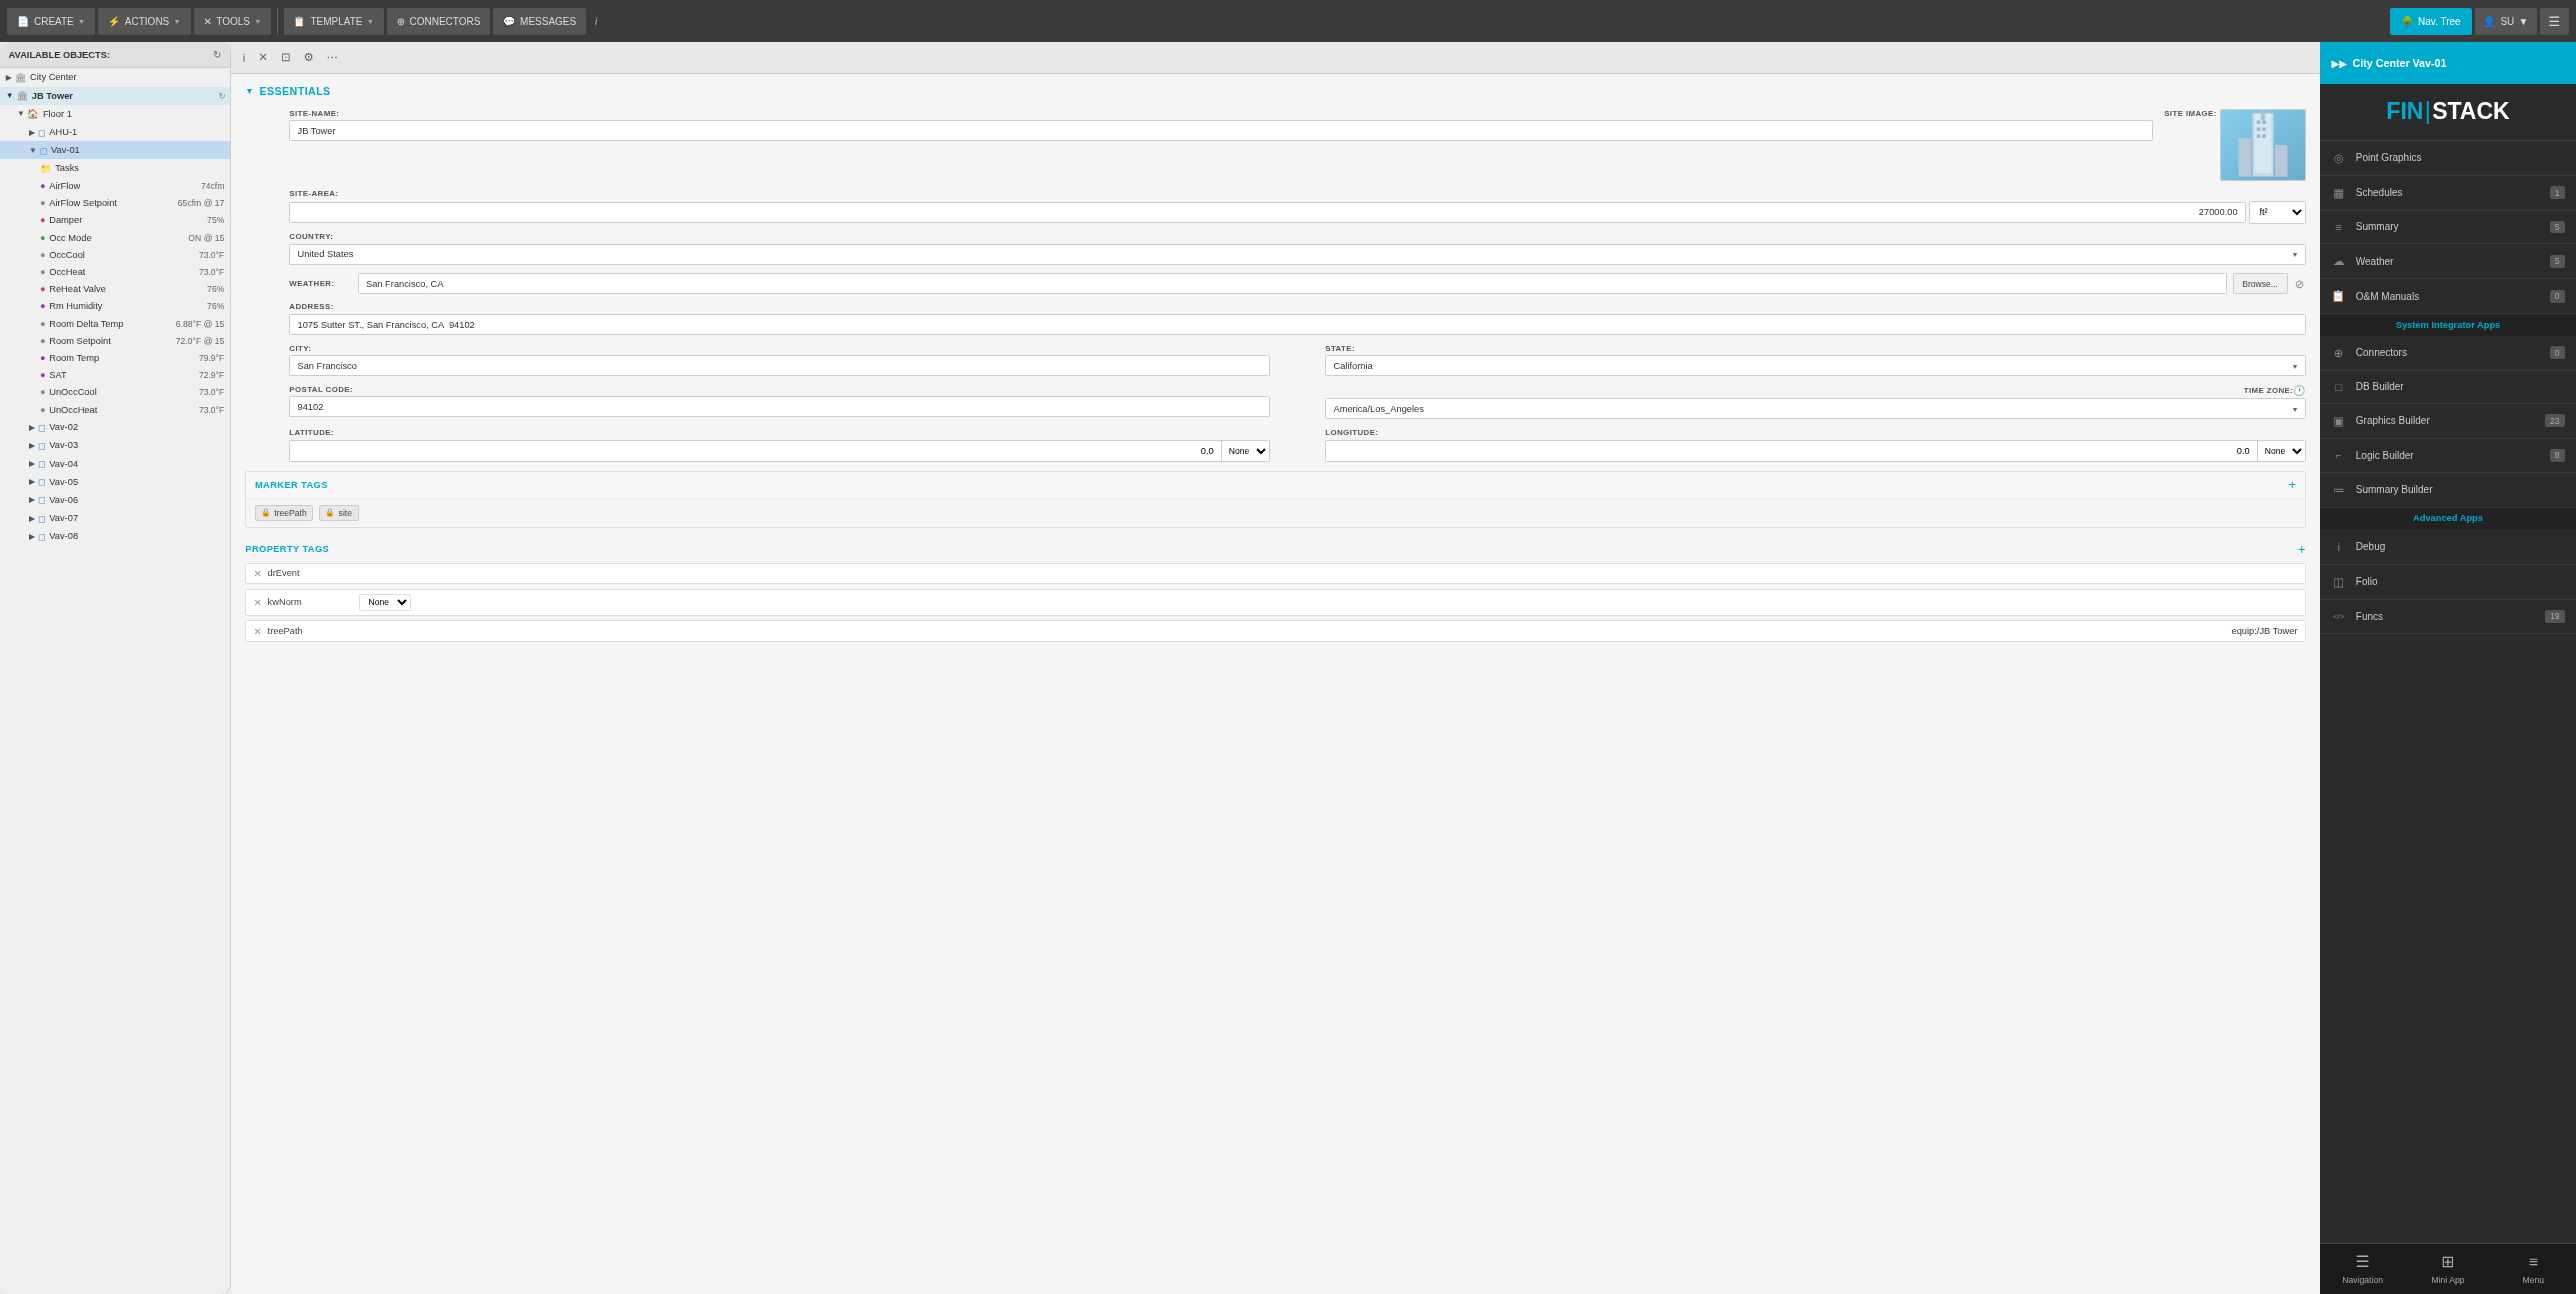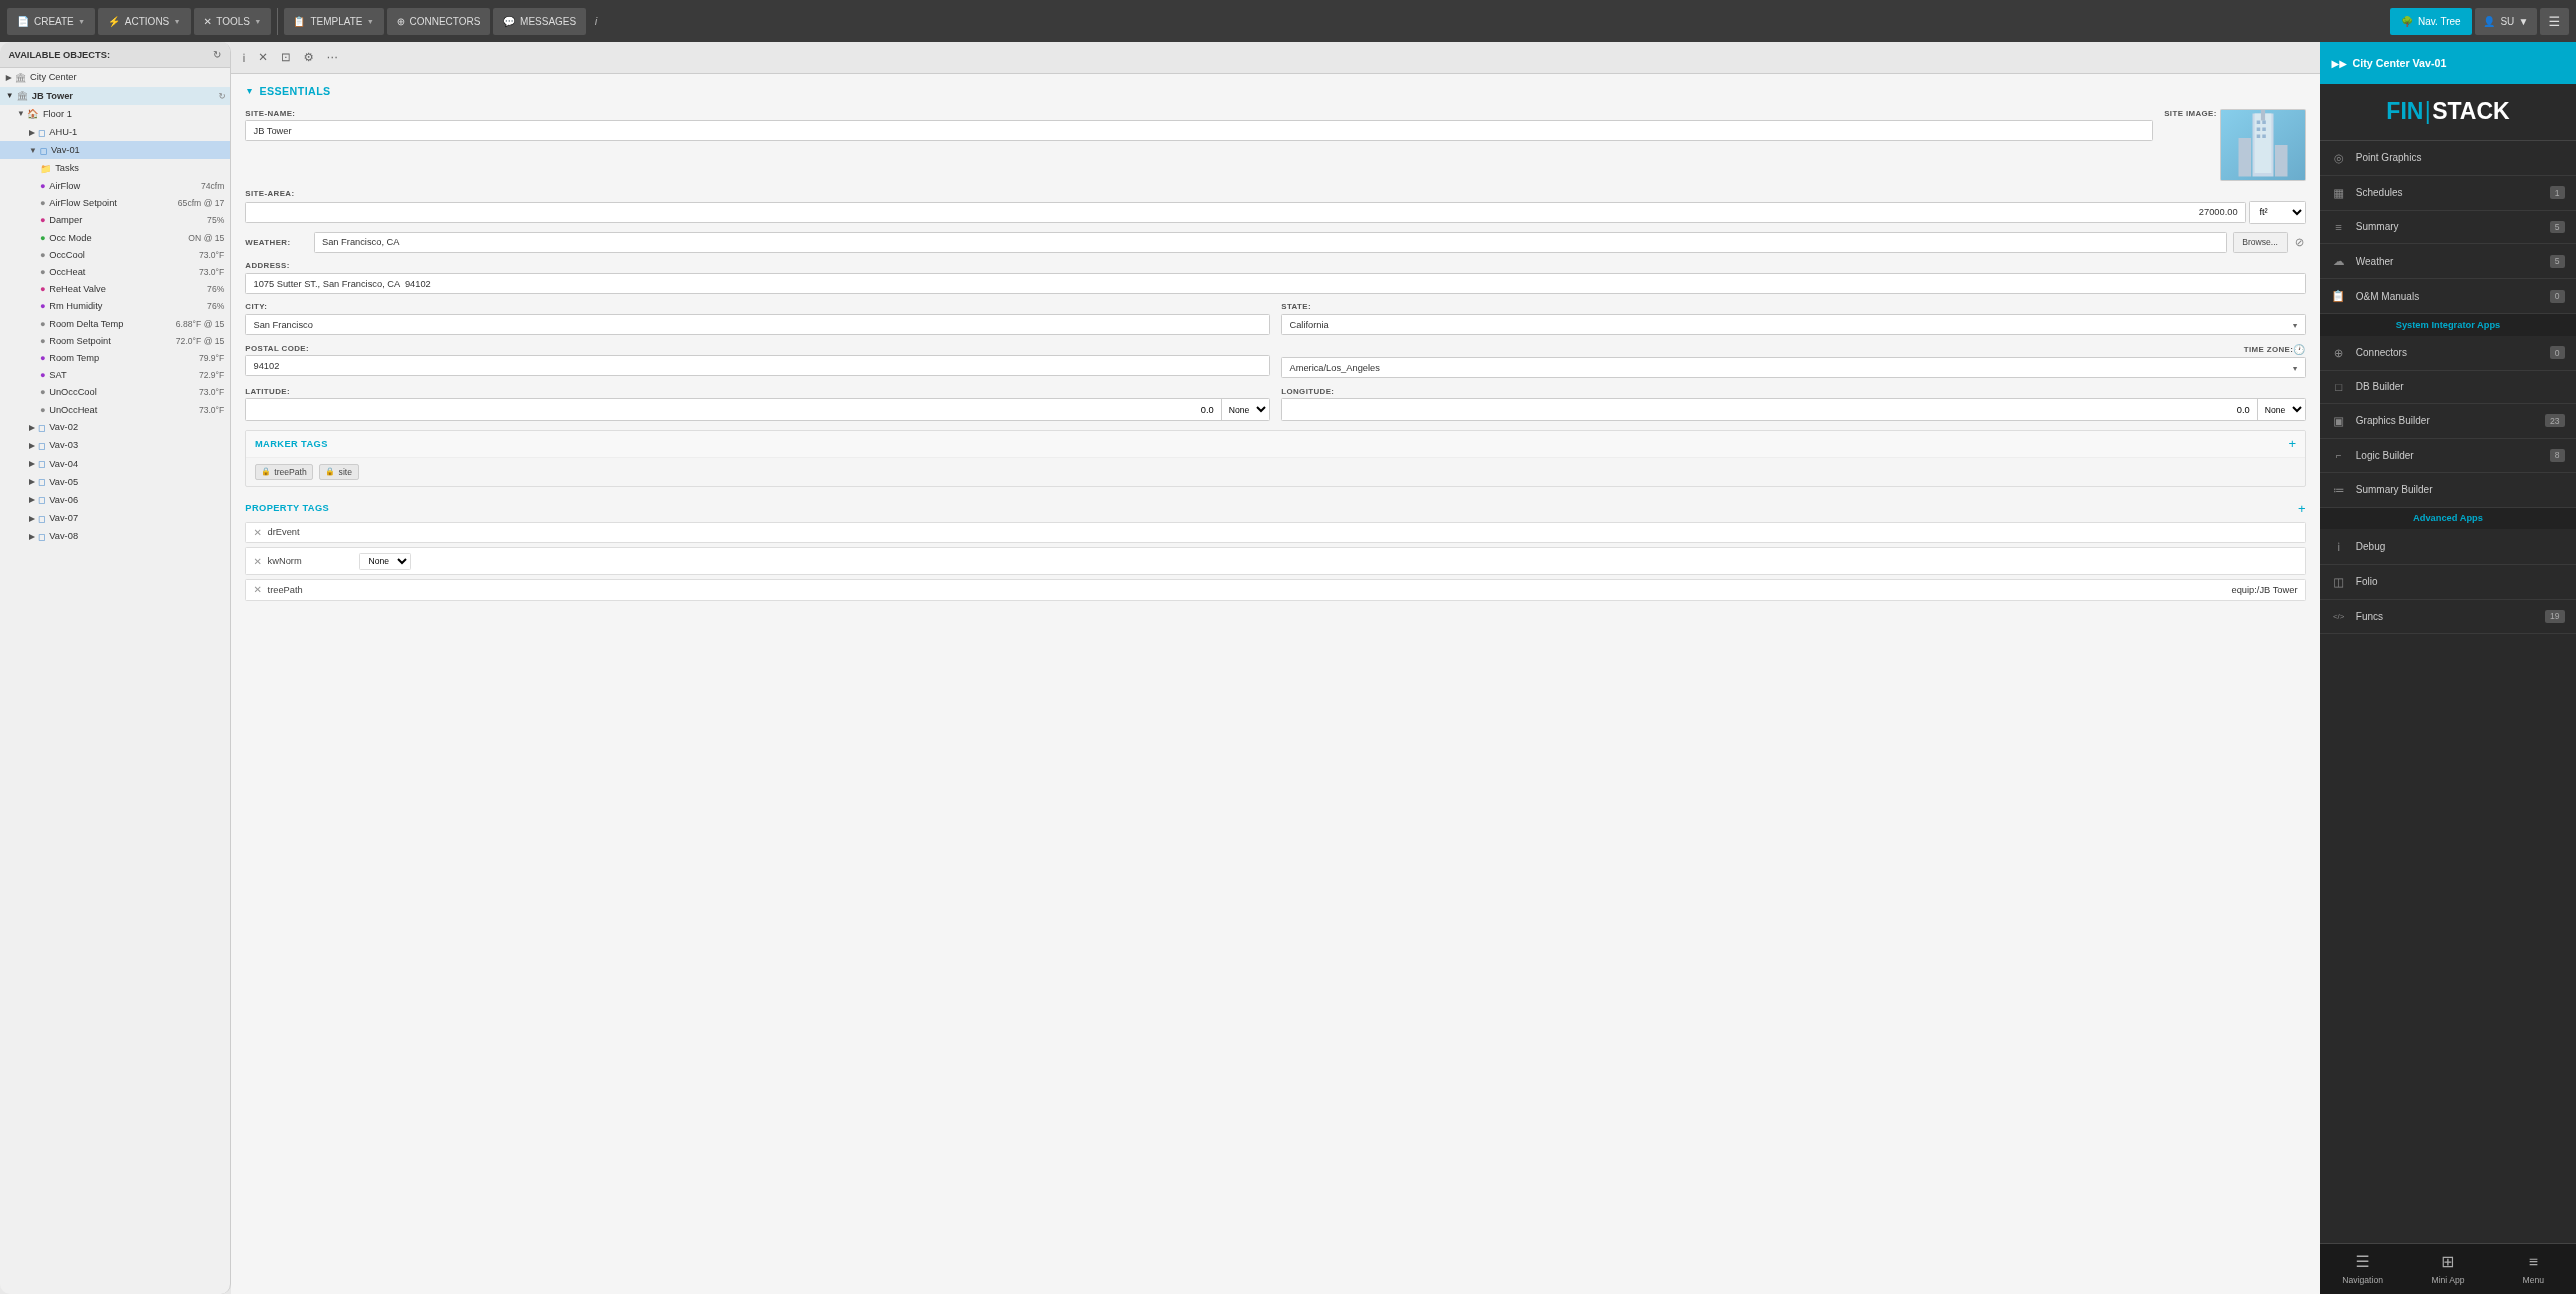--- a/index.html
+++ b/index.html
@@ -160,20 +160,21 @@
       display: flex;
       gap: 11.5px;
       margin-bottom: 8.6px;
       align-items: flex-start;
     }
     .form-group {
       display: flex;
       flex-direction: column;
       gap: 2.9px;
       flex: 1;
+      margin-left: 44px;
     }
     .form-label {
       font-size: 7.9px;
       font-weight: bold;
       color: #555;
       letter-spacing: 0.4px;
       text-transform: uppercase;
     }
     .form-input {
       border: 0.7px solid #ccc;
@@ -773,20 +774,28 @@
         <span class="form-label">SITE-AREA:</span>
         <div class="site-area-row">
           <input class="form-input site-area-input" type="text" value="27000.00" style="">
           <select class="unit-select">
             <option>ft²</option>
             <option>m²</option>
           </select>
         </div>
       </div>
 
+      <div class="form-group" style="margin-bottom: 8.6px;">
+        <span class="form-label">COUNTRY:</span>
+        <div class="select-wrapper">
+          <select class="form-select">
+            <option>United States</option>
+          </select>
+        </div>
+      </div>
 
       <div class="form-group" style="margin-bottom: 8.6px;">
         <div style="display: flex; align-items: center; gap: 11.5px;">
           <span class="form-label" style="min-width: 57px;">WEATHER:</span>
           <div class="weather-row" style="flex: 1;">
             <input class="form-input weather-input" type="text" value="San Francisco, CA" style="">
             <button class="weather-browse-btn">Browse...</button>
             <button class="weather-clear-btn">⊘</button>
           </div>
         </div>

